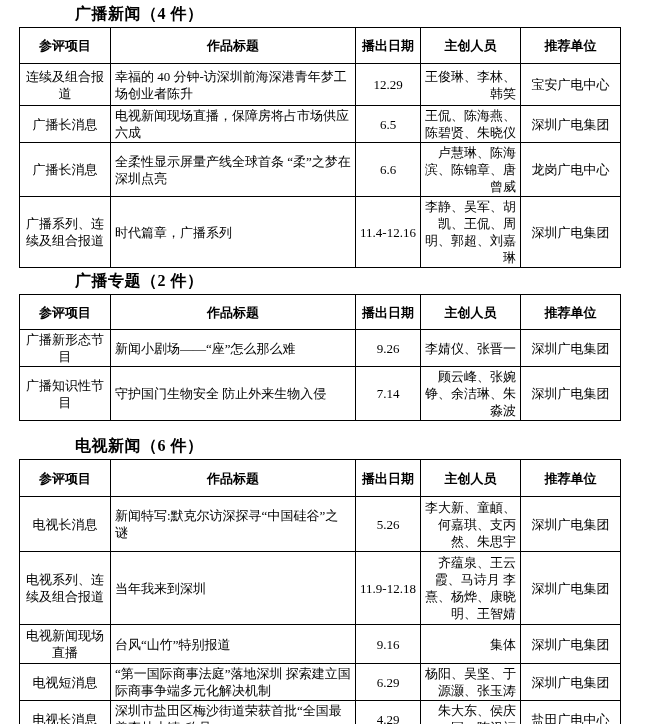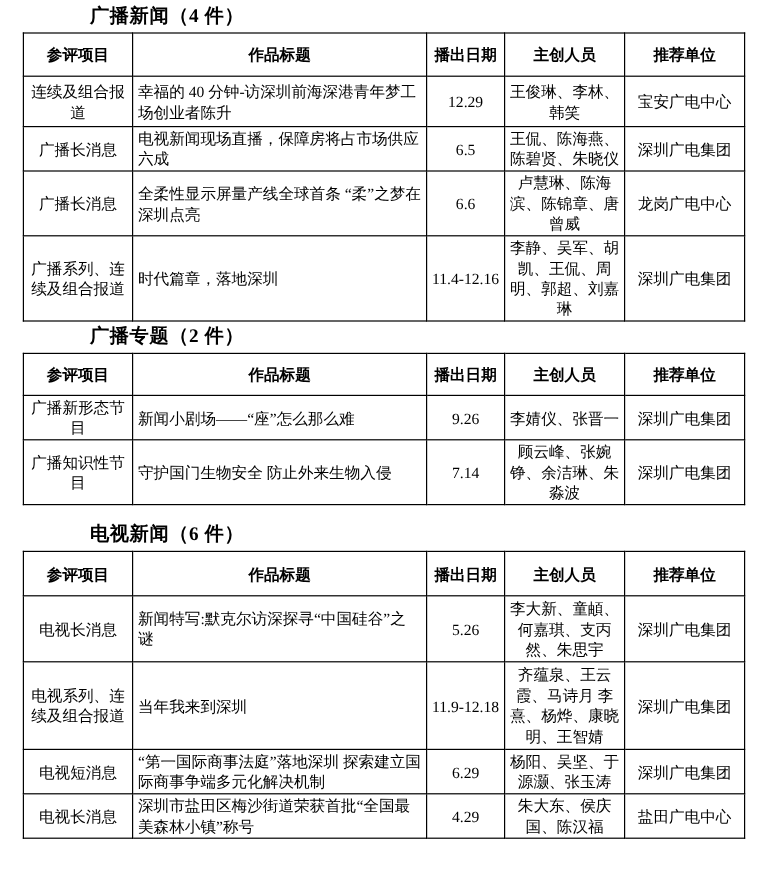--- a/index.html
+++ b/index.html
@@ -46,21 +46,21 @@
     overflow: hidden;
   }
   table.data-table th {
     font-weight: bold;
     text-align: center;
     padding: 1px 2px;
   }
   td.c0 { text-align: center; }
   td.c1 { text-align: left; }
   td.c2 { text-align: center; }
-  td.c3 { text-align: center; }
+  td.c3 { text-align: right; }
   td.c4 { text-align: center; margin-left: 28px; }
 </style>
 </head>
 <body>
 
 <div class="doc">
   <div id="sections">
       <div class="section-heading ">广播新闻（4 件）</div>
       <table class="data-table">
         <colgroup>
@@ -96,21 +96,21 @@
           </tr>
           <tr style="height: 35px;">
             <td class="c0">广播长消息</td>
             <td class="c1">全柔性显示屏量产线全球首条 “柔”之梦在深圳点亮</td>
             <td class="c2">6.6</td>
             <td class="c3">卢慧琳、陈海滨、陈锦章、唐曾威</td>
             <td class="c4">龙岗广电中心</td>
           </tr>
           <tr style="height: 55px;">
             <td class="c0">广播系列、连续及组合报道</td>
-            <td class="c1">时代篇章，落地深圳</td>
+            <td class="c1">时代篇章，广播系列</td>
             <td class="c2">11.4-12.16</td>
             <td class="c3">李静、吴军、胡凯、王侃、周明、郭超、刘嘉琳</td>
             <td class="c4">深圳广电集团</td>
           </tr>
         </tbody>
       </table>
       <div class="section-heading gap-small">广播专题（2 件）</div>
       <table class="data-table">
         <colgroup>
           <col style="width: 91px;">
@@ -171,20 +171,27 @@
             <td class="c3">李大新、童頔、何嘉琪、支丙然、朱思宇</td>
             <td class="c4">深圳广电集团</td>
           </tr>
           <tr style="height: 73px;">
             <td class="c0">电视系列、连续及组合报道</td>
             <td class="c1">当年我来到深圳</td>
             <td class="c2">11.9-12.18</td>
             <td class="c3">齐蕴泉、王云霞、马诗月 李熹、杨烨、康晓明、王智婧</td>
             <td class="c4">深圳广电集团</td>
           </tr>
+          <tr style="height: 39px;">
+            <td class="c0">电视新闻现场直播</td>
+            <td class="c1">台风“山竹”特别报道</td>
+            <td class="c2">9.16</td>
+            <td class="c3">集体</td>
+            <td class="c4">深圳广电集团</td>
+          </tr>
           <tr style="height: 37px;">
             <td class="c0">电视短消息</td>
             <td class="c1">“第一国际商事法庭”落地深圳 探索建立国际商事争端多元化解决机制</td>
             <td class="c2">6.29</td>
             <td class="c3">杨阳、吴坚、于源灏、张玉涛</td>
             <td class="c4">深圳广电集团</td>
           </tr>
           <tr style="height: 37px;">
             <td class="c0">电视长消息</td>
             <td class="c1">深圳市盐田区梅沙街道荣获首批“全国最美森林小镇”称号</td>

